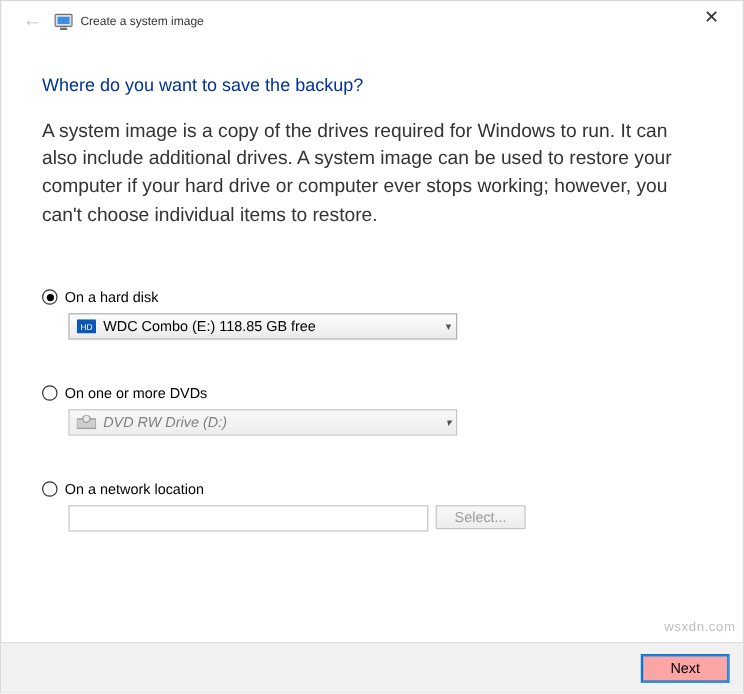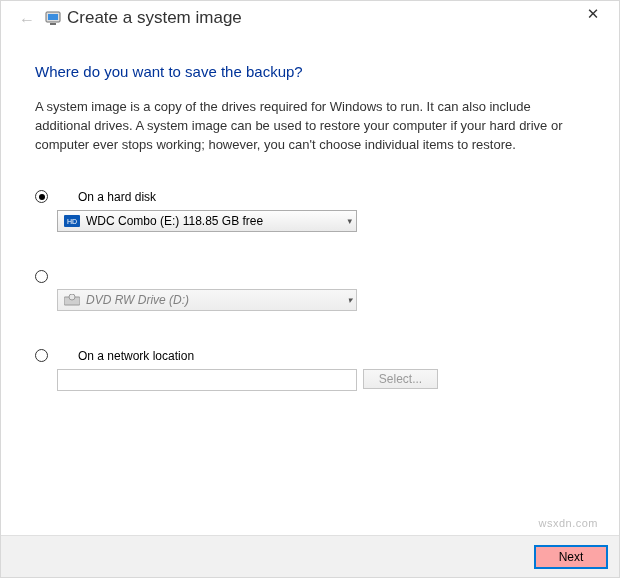--- a/index.html
+++ b/index.html
@@ -29,21 +29,21 @@
     }
     .back-btn {
       font-size: 16px;
       color: #c0c0c0;
       margin-right: 10px;
       cursor: default;
     }
     .app-icon svg { display:block; }
     .title-text {
       margin-left: 6px;
-      font-size: 17px;
+      font-size: 10px;
       color: #333;
     }
     .close-btn {
       position: absolute;
       right: 6px;
       top: 4px;
       font-size: 15px;
       color: #333;
       width: 40px;
       text-align: center;
@@ -54,50 +54,49 @@
       flex: 1;
       padding: 28px 34px 16px 34px;
     }
     .heading {
       font-size: 15px;
       color: #003399;
       margin-bottom: 18px;
       font-weight: 400;
     }
     .description {
-      font-size: 13px;
+      font-size: 16px;
       color: #333;
       line-height: 1.45;
-      margin-bottom: 35px;
+      margin-bottom: 50px;
     }
     .opt-group { margin-bottom: 38px; }
     .opt-row {
       display: flex;
       align-items: center;
       margin-bottom: 6px;
-      gap: 24px;
     }
     .radio {
       width: 13px; height: 13px;
       border: 1px solid #333; border-radius: 50%;
       display:inline-flex; align-items:center; justify-content:center;
       margin-right: 6px;
       background:#fff;
     }
     .radio.checked::after{
       content:""; width:6px; height:6px; border-radius:50%; background:#000;
     }
     .opt-label { font-size:12px; color:#000; }
     .combo {
       margin-left: 22px; margin-top: 2px;
       height: 22px;
       border: 1px solid #adadad;
       display:flex; align-items:center;
       padding: 0 4px 0 6px;
-      width: 300px;
+      width: 324px;
       background: linear-gradient(#fdfdfd,#eaeaea);
       position: relative;
       color:#000;
     }
     .combo.disabled {
       color:#808080;
       background: linear-gradient(#f7f7f7,#ededed);
       border-color:#c5c5c5;
       font-style:italic;
     }
@@ -137,21 +136,21 @@
       border:1px solid #adadad;
       font-size:12px;
       cursor:pointer;
       font-family:inherit;
     }
     .btn.primary{
       border:1px solid #0078d7;
       outline:1px solid #0078d7;
     }
     .watermark{
-      position:absolute; right:21px; bottom:48px;
+      position:absolute; right:6px; bottom:48px;
       font-size:11px; color:#bfbfbf; letter-spacing:0.5px;
       font-family:Arial,sans-serif;
       padding-left:32px;
     }
   </style>
 </head>
 <body>
 
 <div class="window">
 
@@ -185,20 +184,21 @@
           </svg>
         </span>
         <span>WDC Combo (E:)  118.85 GB free</span>
         <span class="chev">▾</span>
       </div>
     </div>
 
     <div class="opt-group">
       <div class="opt-row">
         <span class="radio"></span>
+        <span class="opt-label">On one or more DVDs</span>
       </div>
       <div class="combo disabled">
         <span class="drive-icon">
           <svg width="16" height="12" viewBox="0 0 16 12">
             <rect x="0" y="3" width="16" height="8" rx="1" fill="#cfcfcf" stroke="#9a9a9a"></rect>
             <circle cx="8" cy="3" r="3" fill="#e8e8e8" stroke="#9a9a9a"></circle>
           </svg>
         </span>
         <span>DVD RW Drive (D:)</span>
         <span class="chev">▾</span>

